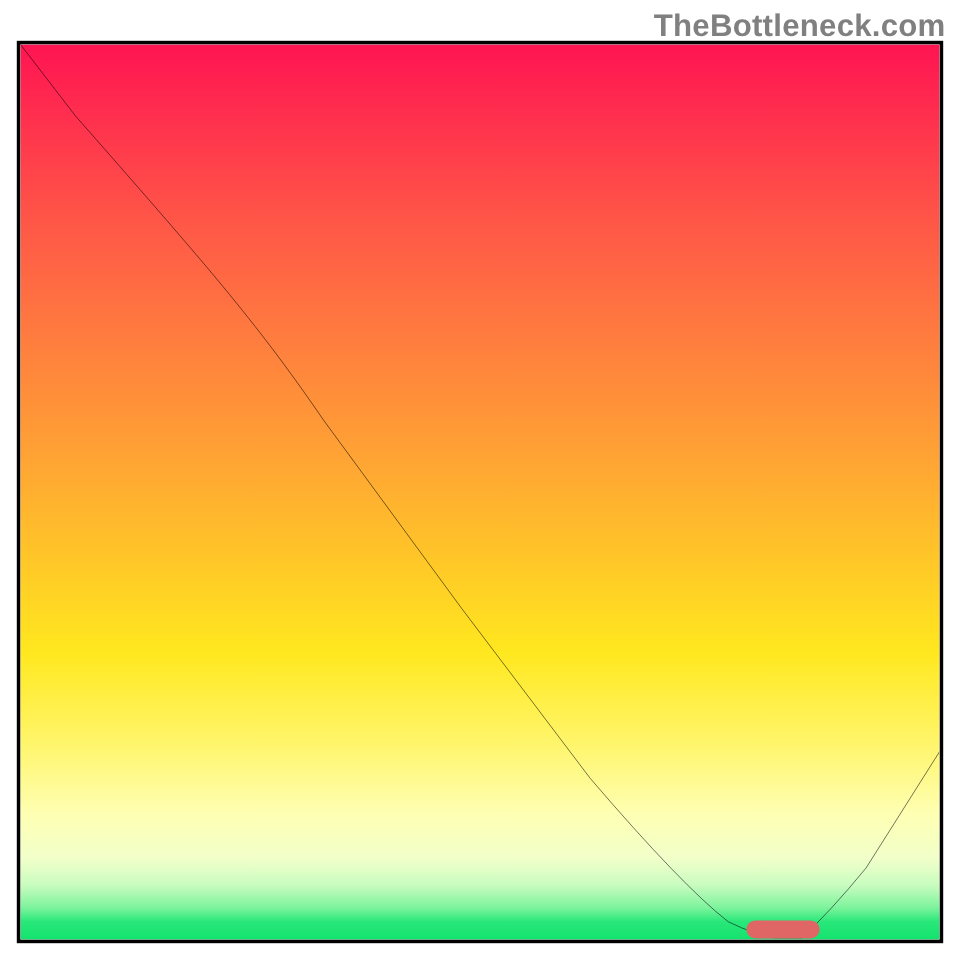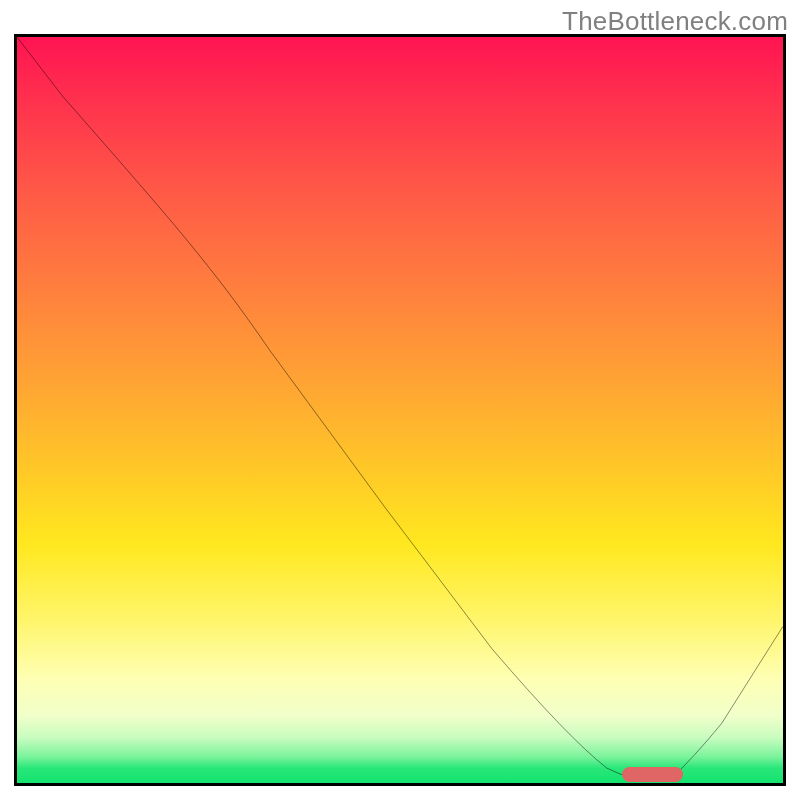--- a/index.html
+++ b/index.html
@@ -8,21 +8,21 @@
     position: relative;
     width: 800px;
     height: 800px;
   }
   .watermark {
     position: absolute;
     top: 6px;
     right: 12px;
     font-family: Arial, Helvetica, sans-serif;
     font-size: 26px;
-    font-weight: 400;
+    font-weight: 700;
     color: #808080;
     letter-spacing: 0.2px;
   }
   .plot {
     position: absolute;
     left: 14px;
     top: 34px;
     width: 772px;   
     height: 752px;  
     border: 3px solid #000;

